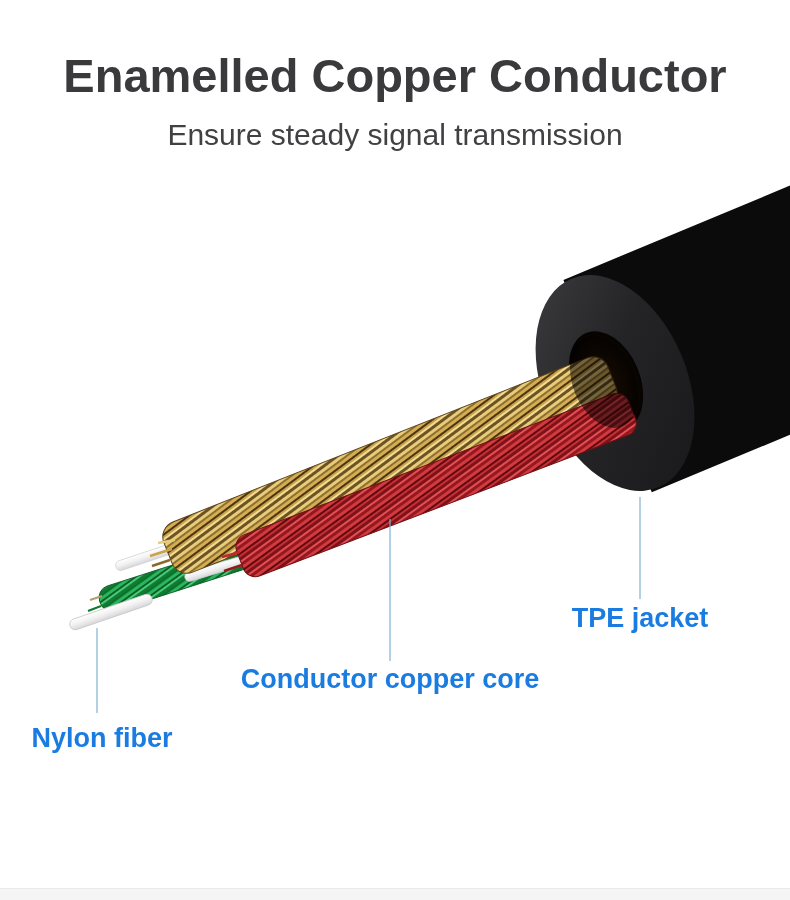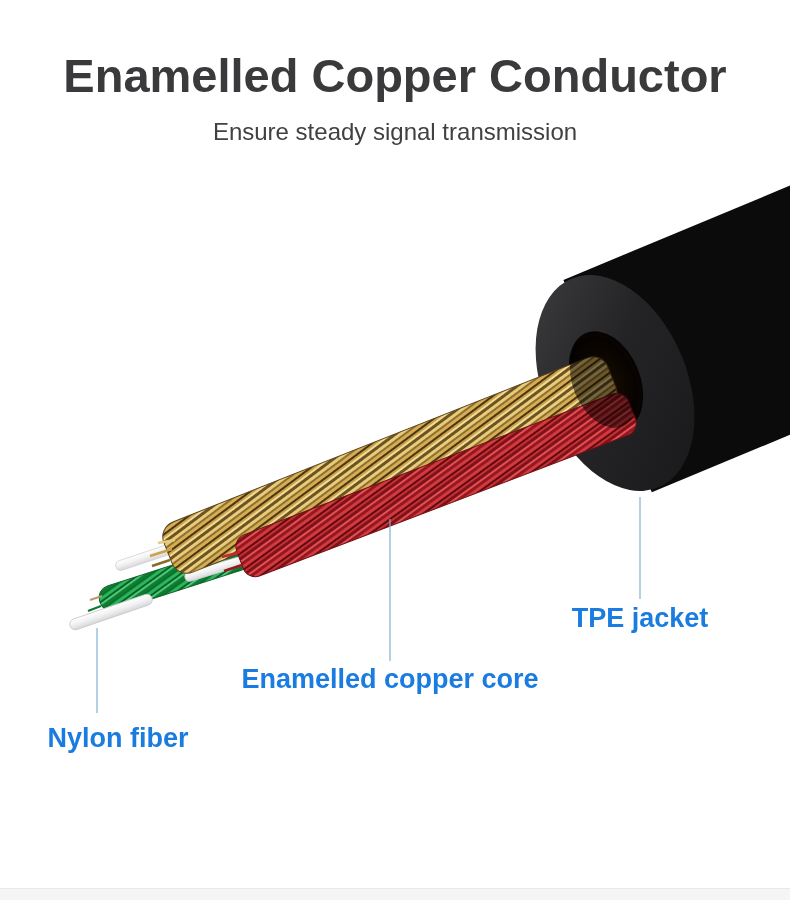--- a/index.html
+++ b/index.html
@@ -14,34 +14,34 @@
 
   .page-title {
     position: absolute; left: 0; top: 48px; width: 790px;
     text-align: center;
     font-size: 47px; font-weight: 700; color: #3a3a3c;
     letter-spacing: 0px;
   }
   .page-subtitle {
     position: absolute; left: 0; top: 118px; width: 790px;
     text-align: center;
-    font-size: 24px; font-weight: 400; color: #414143;
+    font-size: 30px; font-weight: 400; color: #414143;
   }
 
   .cable-svg { position: absolute; left: 0; top: 0; }
 
   .part-label {
     position: absolute;
     color: #1a7ce0;
     font-size: 27px;
     font-weight: 700;
     text-align: center;
     white-space: nowrap;
   }
-  .label-nylon   { left: 18px;   top: 723px; width: 200px; }
+  .label-nylon   { left: 2px;   top: 723px; width: 200px; }
   .label-copper  { left: 240px; top: 664px; width: 300px; }
   .label-tpe     { left: 540px; top: 603px; width: 200px; }
 
   .bottom-strip {
     position: absolute; left: 0; bottom: 0; width: 790px; height: 11px;
     background: #f5f5f6;
     border-top: 1px solid #e9e9eb;
   }
 </style>
 </head>
@@ -145,17 +145,17 @@
     <ellipse cx="604" cy="382" rx="31" ry="48" fill="#000000" opacity="0.5" transform="rotate(-22.6 604 382)"></ellipse>
 
     <rect x="67.7" y="606.5" width="86.6" height="11" rx="5.5" fill="url(#whiteGrad)" stroke="#c9c9cc" stroke-width="0.8" transform="rotate(-18.9 111 612)"></rect>
 
     <line x1="97" y1="628" x2="97" y2="713" stroke="#7fb3d4" stroke-width="1.2"></line>
     <line x1="390" y1="519" x2="390" y2="661" stroke="#7fb3d4" stroke-width="1.2"></line>
     <line x1="640" y1="497" x2="640" y2="599" stroke="#7fb3d4" stroke-width="1.2"></line>
   </svg>
 
   <div class="part-label label-nylon">Nylon fiber</div>
-  <div class="part-label label-copper">Enamelled copper core</div>
+  <div class="part-label label-copper">Conductor copper core</div>
   <div class="part-label label-tpe">TPE jacket</div>
 
   <div class="bottom-strip"></div>
 </div>
 
 </body></html>

